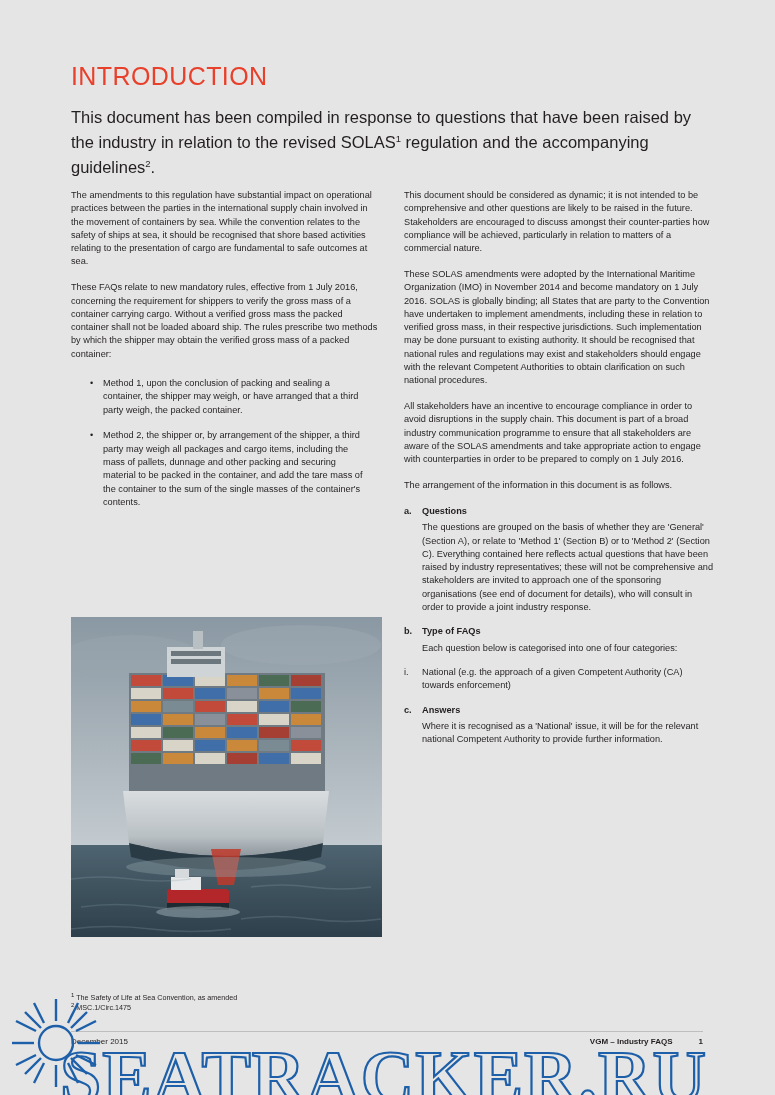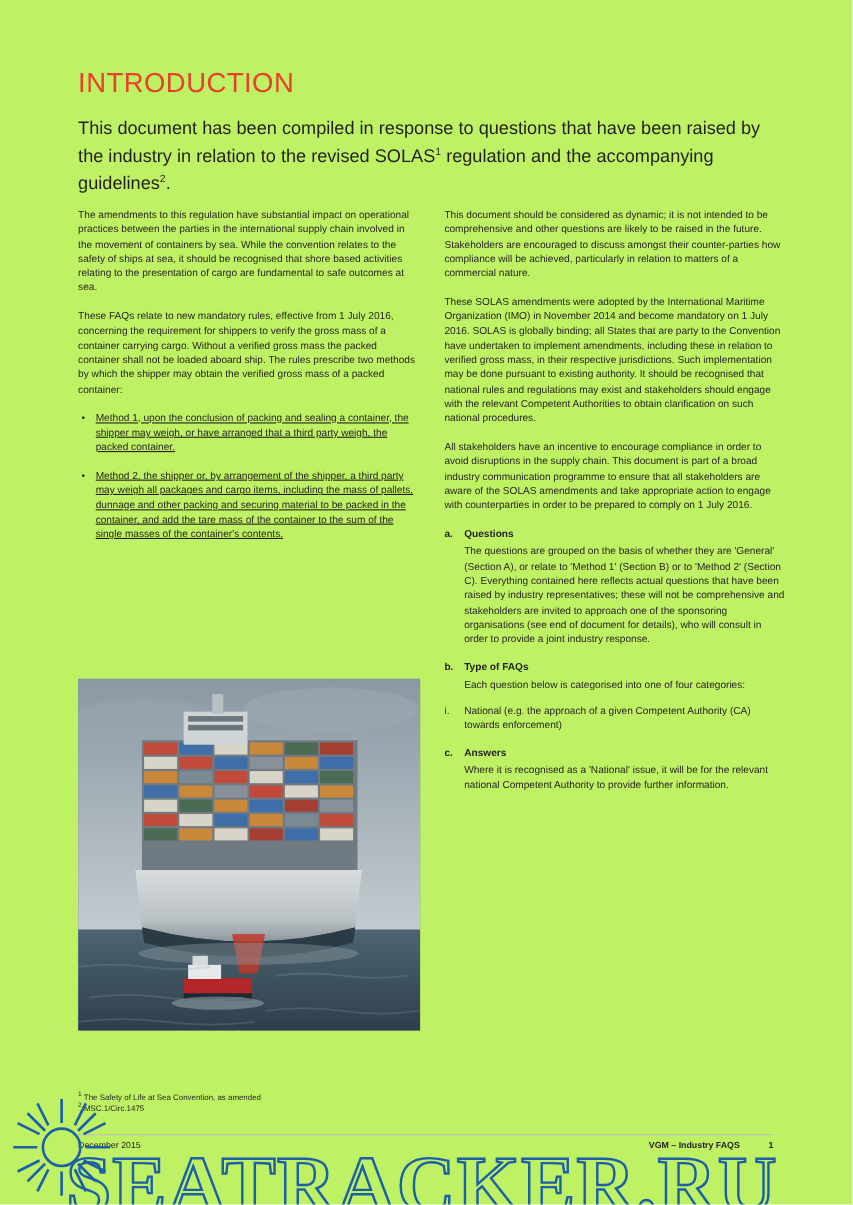--- a/index.html
+++ b/index.html
@@ -11,21 +11,21 @@
     width: 775px;
     height: 1095px;
     position: relative;
     font-family: "Liberation Sans", sans-serif;
     color: #231f20;
     overflow: hidden;
   }
   .page {
     position: absolute;
     inset: 0;
-    background: #bef264;
+    background: #e5e5e5;
   }
 
   
   .title {
     position: absolute;
     left: 71px;
     top: 62px;
     font-size: 25px;
     letter-spacing: 0.4px;
     color: #e8402a;
@@ -59,23 +59,22 @@
   .col-left { left: 71px; }
   .col-right { left: 404px; }
 
   .col p {
     margin: 0 0 12.5px 0;
     text-align: left;
   }
 
   ul.bullets {
     list-style: none;
-    margin: 0;
+    margin: 16px;
     padding: 0;
-    text-decoration: underline;
   }
   ul.bullets li {
     position: relative;
     padding-left: 16px;
     margin-bottom: 12.5px;
   }
   ul.bullets li:before {
     content: "\2022";
     position: absolute;
     left: 3px;
@@ -325,20 +324,21 @@
         <path d="M170 302 Q205 297 240 302 T310 302"></path>
         <path d="M0 312 Q40 307 80 312 T160 312"></path>
       </g>
     </svg>
   </div>
 
   <div class="col col-right">
     <p>This document should be considered as dynamic; it is not intended to be comprehensive and other questions are likely to be raised in the future. Stakeholders are encouraged to discuss amongst their counter-parties how compliance will be achieved, particularly in relation to matters of a commercial nature.</p>
     <p>These SOLAS amendments were adopted by the International Maritime Organization (IMO) in November 2014 and become mandatory on 1 July 2016. SOLAS is globally binding; all States that are party to the Convention have undertaken to implement amendments, including these in relation to verified gross mass, in their respective jurisdictions. Such implementation may be done pursuant to existing authority. It should be recognised that national rules and regulations may exist and stakeholders should engage with the relevant Competent Authorities to obtain clarification on such national procedures.</p>
     <p>All stakeholders have an incentive to encourage compliance in order to avoid disruptions in the supply chain. This document is part of a broad industry communication programme to ensure that all stakeholders are aware of the SOLAS amendments and take appropriate action to engage with counterparties in order to be prepared to comply on 1 July 2016.</p>
+    <p>The arrangement of the information in this document is as follows.</p>
 
     <div class="alpha-item">
       <div class="alpha-head">
         <span class="mark">a.</span>
         <span>Questions</span>
       </div>
       <div class="alpha-body">The questions are grouped on the basis of whether they are 'General' (Section A), or relate to 'Method 1' (Section B) or to 'Method 2' (Section C). Everything contained here reflects actual questions that have been raised by industry representatives; these will not be comprehensive and stakeholders are invited to approach one of the sponsoring organisations (see end of document for details), who will consult in order to provide a joint industry response.</div>
     </div>
 
     <div class="alpha-item">

